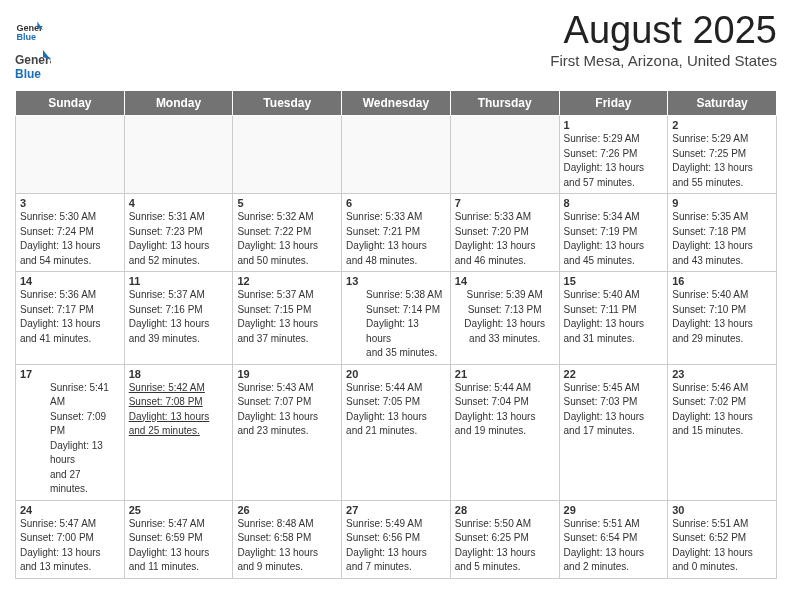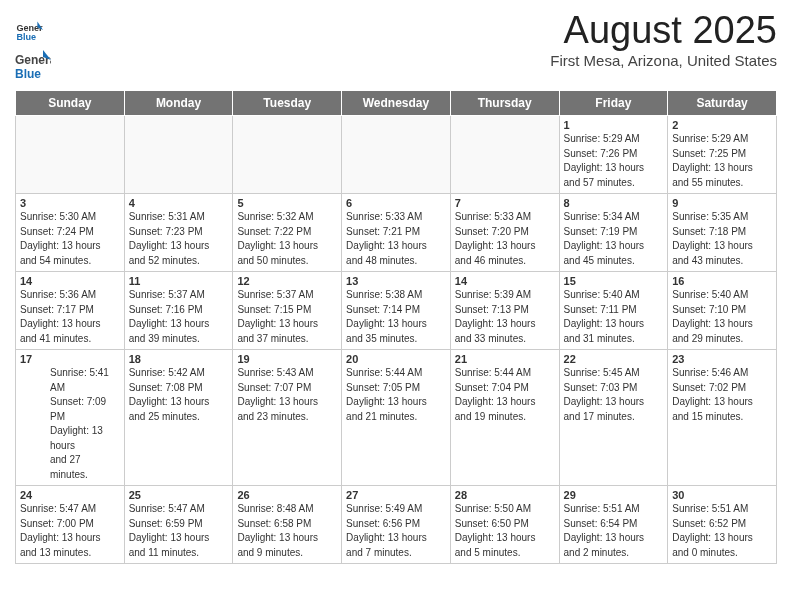--- a/index.html
+++ b/index.html
@@ -205,28 +205,28 @@
         </td>
         <td>
           <span class="day-number">12</span>
           <div class="day-info" style="white-space: pre-line;">Sunrise: 5:37 AM
 Sunset: 7:15 PM
 Daylight: 13 hours
 and 37 minutes.</div>
         </td>
         <td>
           <span class="day-number">13</span>
-          <div class="day-info" style="white-space: pre-line;">Sunrise: 5:38 AM
+          <div class="day-info" style="white-space: pre-line; margin-left: 20px;">Sunrise: 5:38 AM
 Sunset: 7:14 PM
 Daylight: 13 hours
 and 35 minutes.</div>
         </td>
         <td>
           <span class="day-number">14</span>
-          <div class="day-info" style="white-space: pre-line;">Sunrise: 5:39 AM
+          <div class="day-info" style="white-space: pre-line; text-align: center;">Sunrise: 5:39 AM
 Sunset: 7:13 PM
 Daylight: 13 hours
 and 33 minutes.</div>
         </td>
         <td>
           <span class="day-number">15</span>
           <div class="day-info" style="white-space: pre-line;">Sunrise: 5:40 AM
 Sunset: 7:11 PM
 Daylight: 13 hours
 and 31 minutes.</div>
@@ -242,21 +242,21 @@
       <tr>
         <td>
           <span class="day-number">17</span>
           <div class="day-info" style="white-space: pre-line; margin-left: 30px;">Sunrise: 5:41 AM
 Sunset: 7:09 PM
 Daylight: 13 hours
 and 27 minutes.</div>
         </td>
         <td>
           <span class="day-number">18</span>
-          <div class="day-info" style="white-space: pre-line;">Sunrise: 5:42 AM
+          <div class="day-info" style="white-space: pre-line; text-decoration: underline;">Sunrise: 5:42 AM
 Sunset: 7:08 PM
 Daylight: 13 hours
 and 25 minutes.</div>
         </td>
         <td>
           <span class="day-number">19</span>
           <div class="day-info" style="white-space: pre-line;">Sunrise: 5:43 AM
 Sunset: 7:07 PM
 Daylight: 13 hours
 and 23 minutes.</div>
@@ -315,21 +315,21 @@
         <td>
           <span class="day-number">27</span>
           <div class="day-info" style="white-space: pre-line;">Sunrise: 5:49 AM
 Sunset: 6:56 PM
 Daylight: 13 hours
 and 7 minutes.</div>
         </td>
         <td>
           <span class="day-number">28</span>
           <div class="day-info" style="white-space: pre-line;">Sunrise: 5:50 AM
-Sunset: 6:50 PM
+Sunset: 6:25 PM
 Daylight: 13 hours
 and 5 minutes.</div>
         </td>
         <td>
           <span class="day-number">29</span>
           <div class="day-info" style="white-space: pre-line;">Sunrise: 5:51 AM
 Sunset: 6:54 PM
 Daylight: 13 hours
 and 2 minutes.</div>
         </td>

